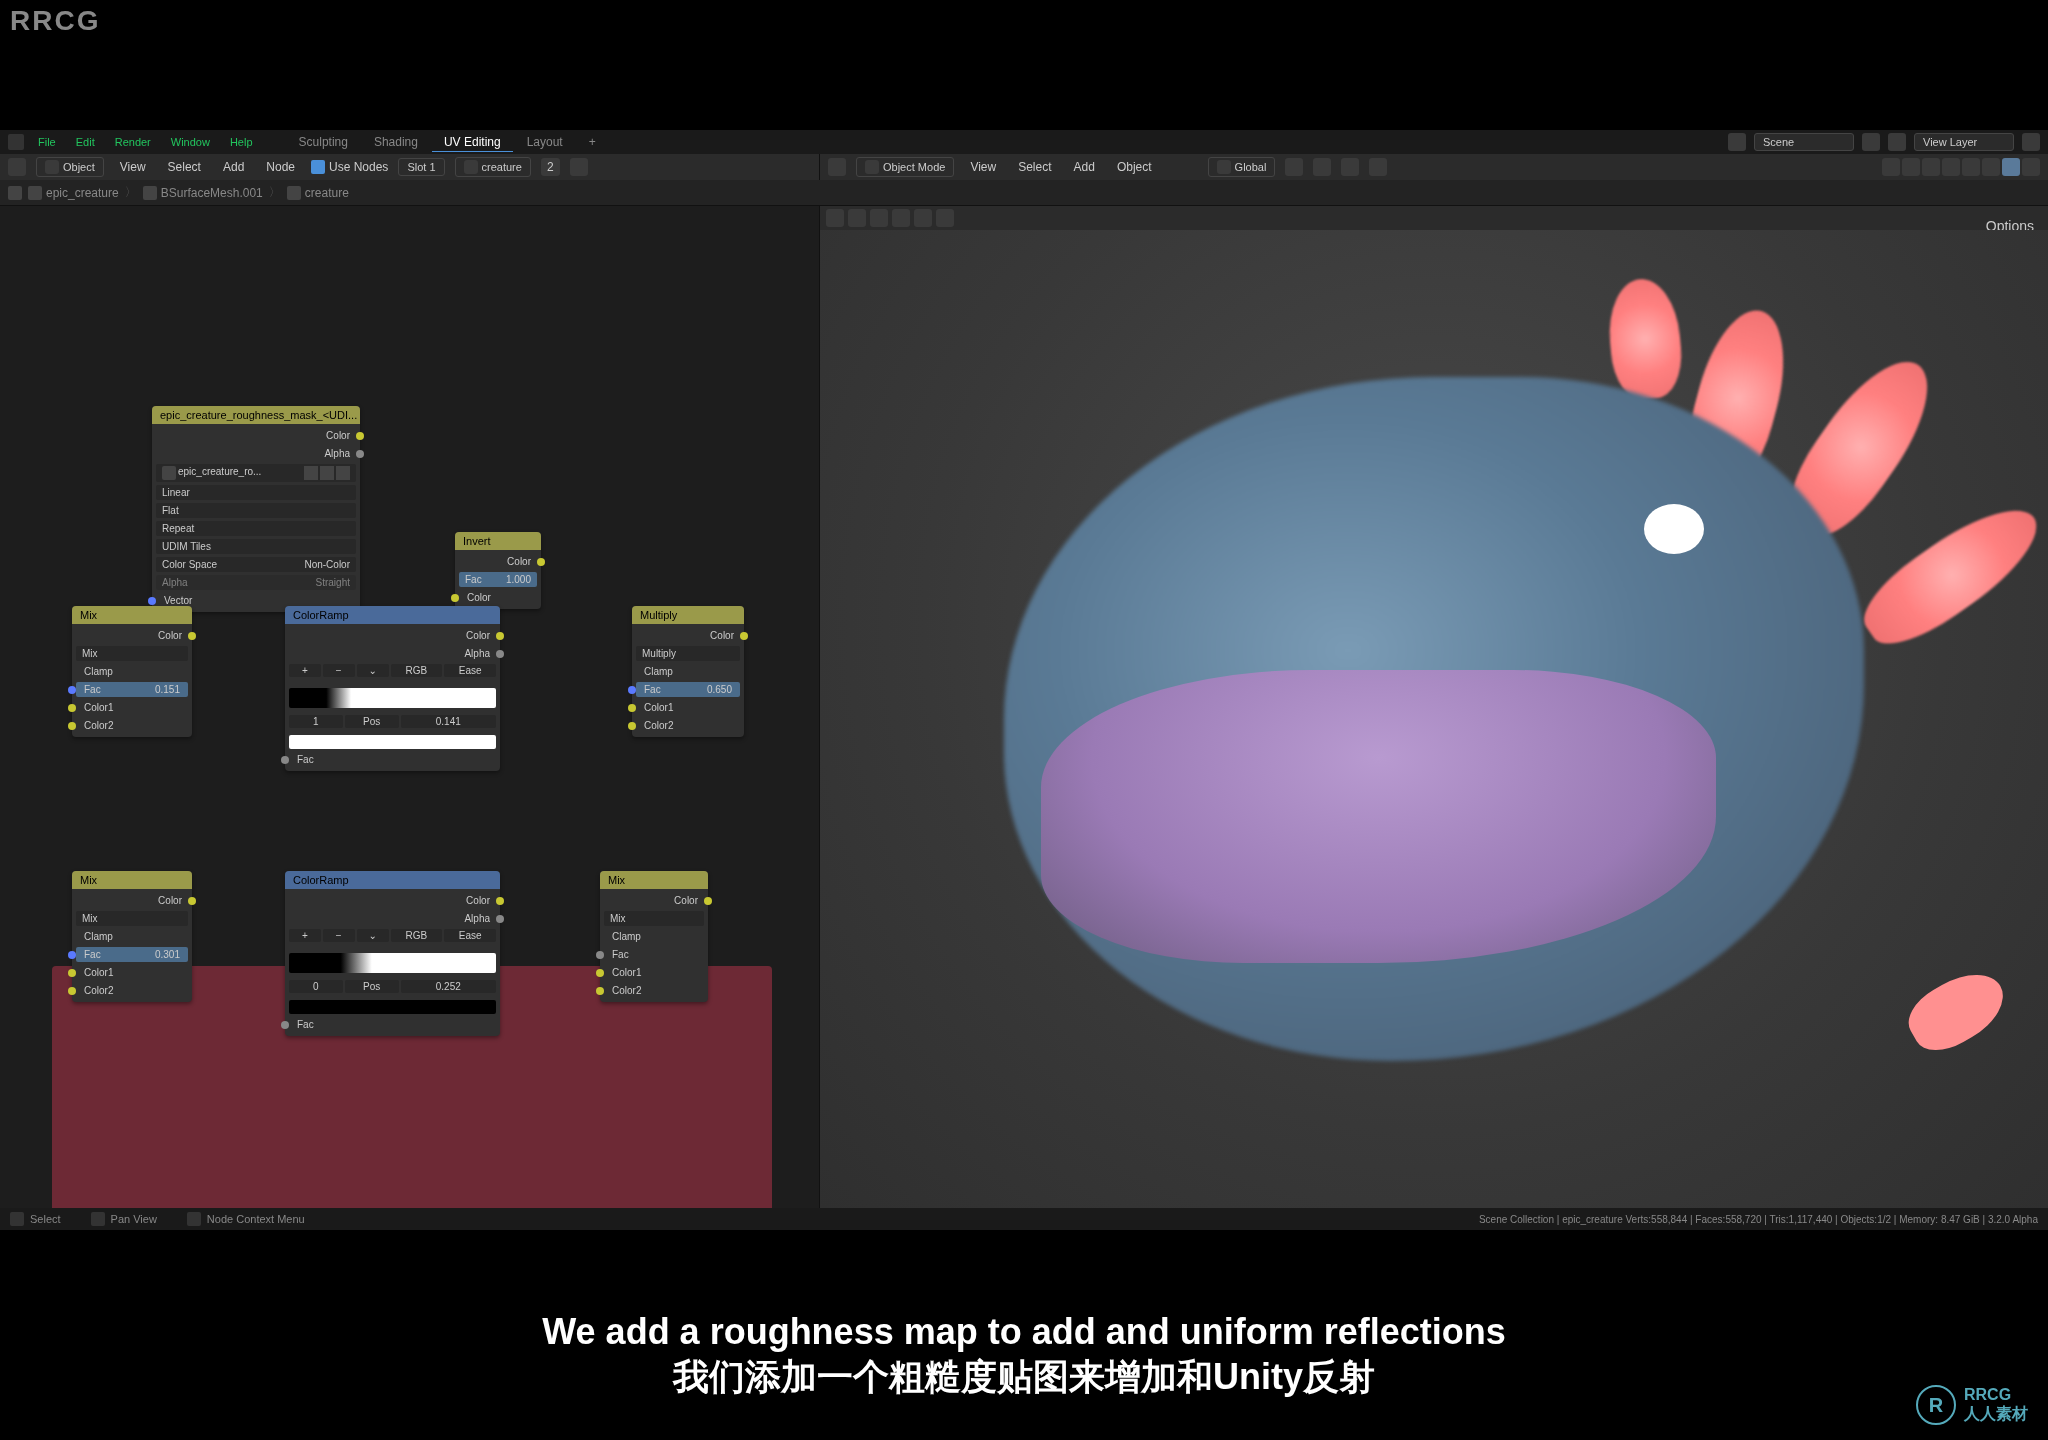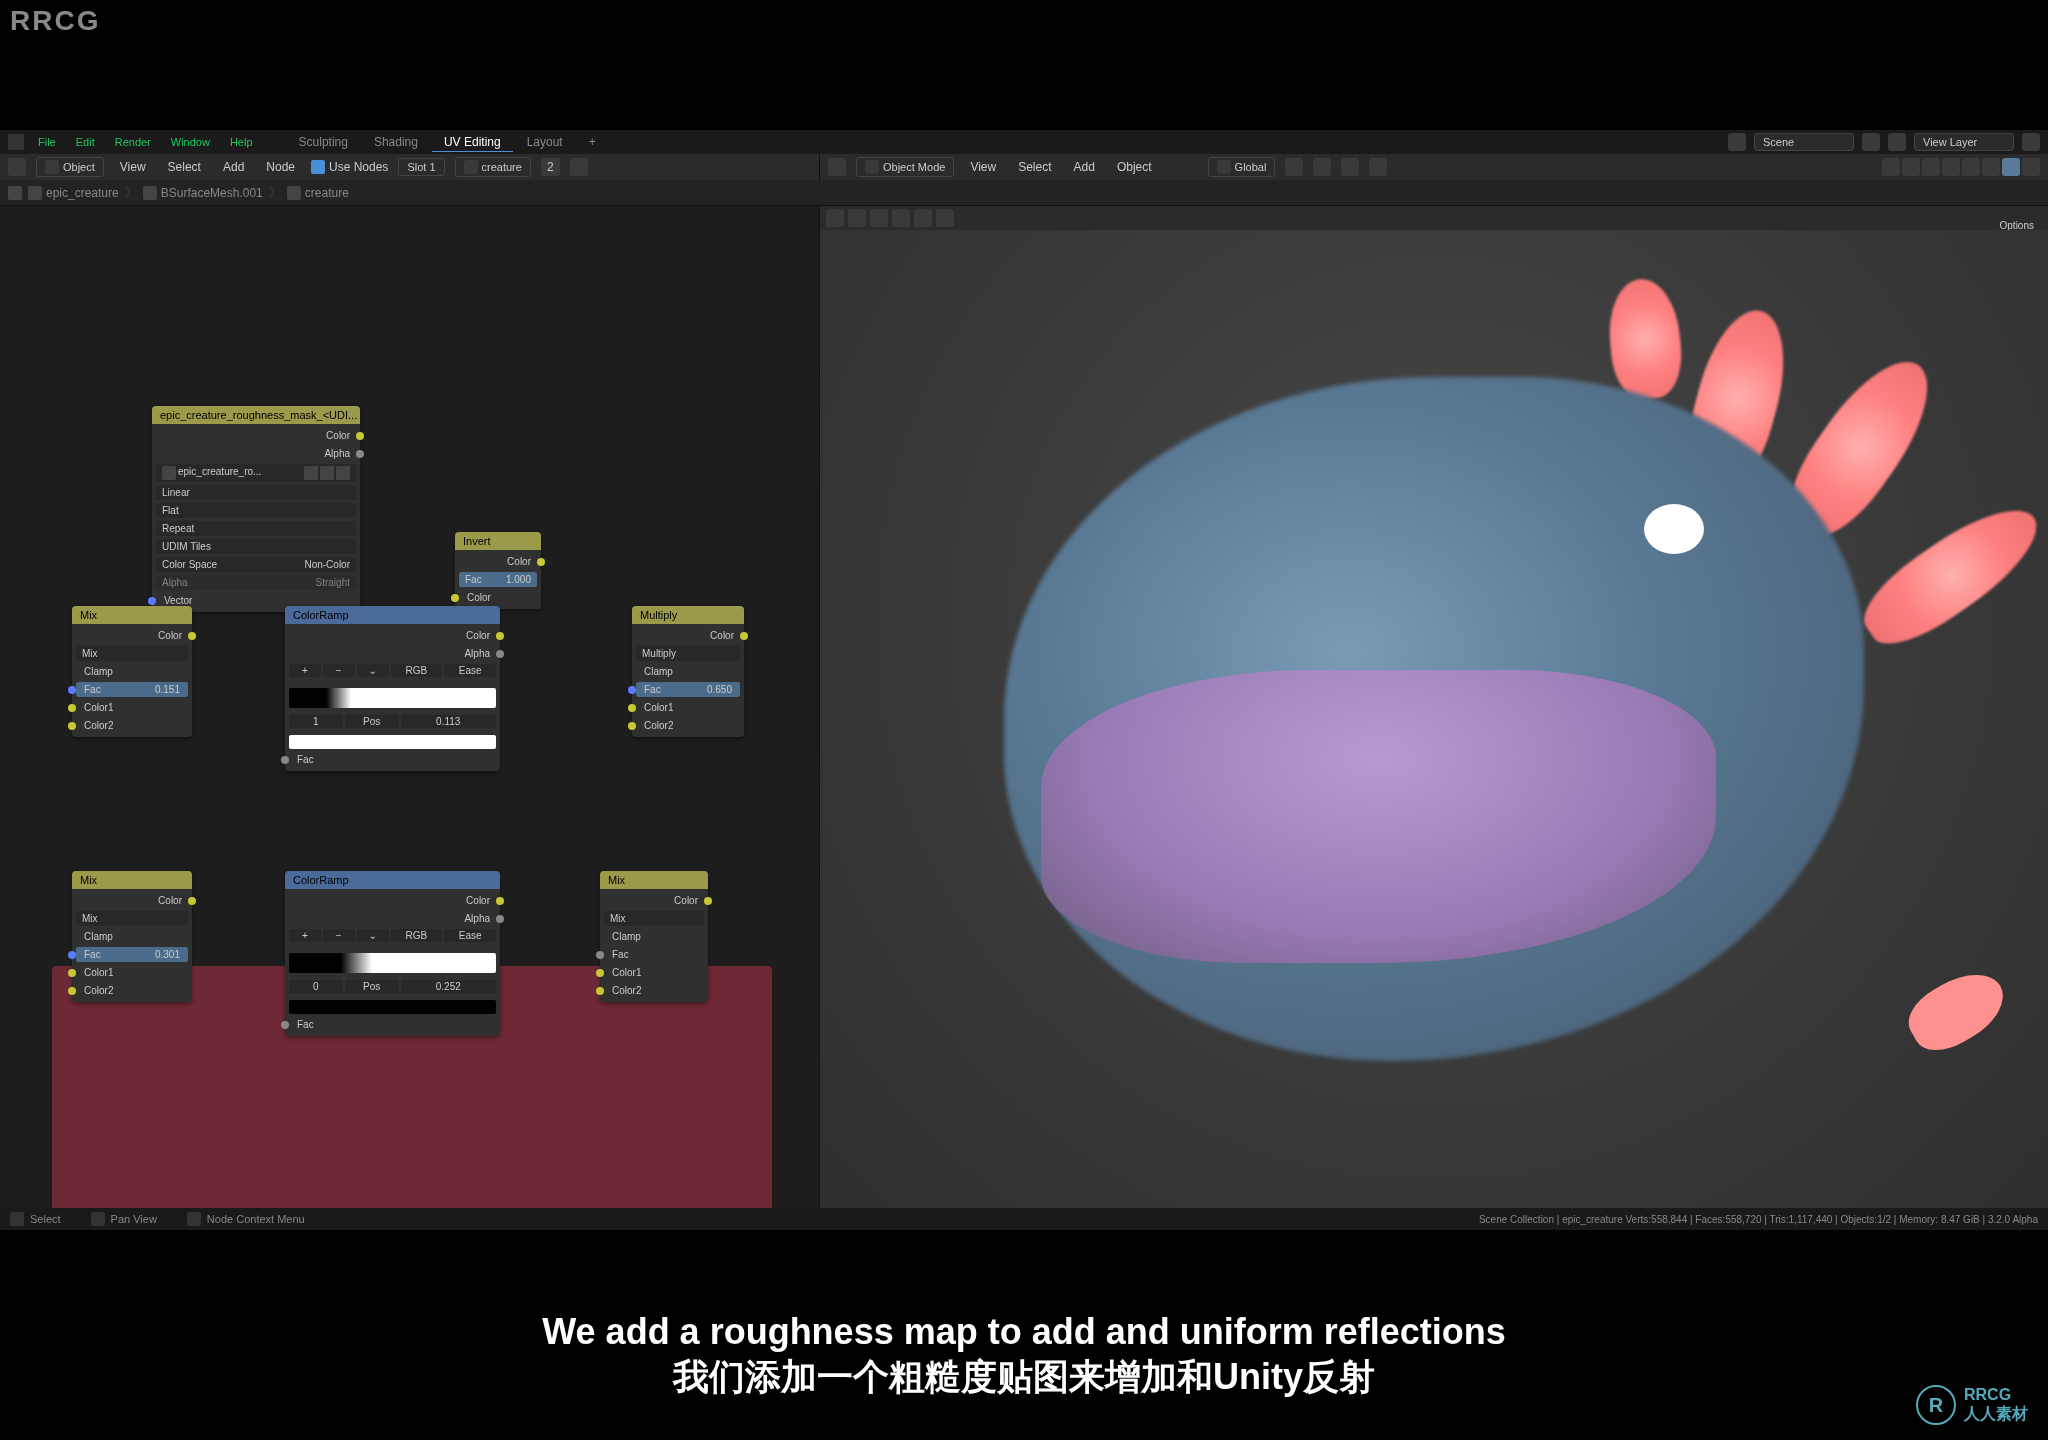--- a/index.html
+++ b/index.html
@@ -43,21 +43,21 @@
 .breadcrumb .ic { width: 14px; height: 14px; background: #444; border-radius: 2px; }
 
 .main-split { flex: 1; display: flex; }
 .node-editor { width: 820px; background: #1d1d1d; position: relative; border-right: 1px solid #111; overflow: hidden; }
 .viewport { flex: 1; background: #3a3a3a; position: relative; overflow: hidden; }
 
 
 .viewport-toolbar { position: absolute; top: 0; left: 0; right: 0; height: 24px; background: #2b2b2b; display: flex; align-items: center; padding: 0 6px; gap: 4px; }
 .viewport-toolbar .ic { width: 18px; height: 18px; background: #3a3a3a; border-radius: 3px; }
 .viewport-toolbar .right { margin-left: auto; display: flex; gap: 4px; }
-.viewport-toolbar .options { color: #ccc; font-size: 10px; padding: 2px 8px; margin-top: 15px; }
+.viewport-toolbar .options { color: #ccc; font-size: 14px; padding: 2px 8px; margin-top: 15px; }
 
 
 .creature { position: absolute; inset: 24px 0 0 0; background: radial-gradient(circle at 50% 40%, #4a4a4a 0%, #383838 60%, #2f2f2f 100%); }
 .creature-head { position: absolute; top: 15%; left: 15%; width: 70%; height: 70%; background: radial-gradient(ellipse at 40% 40%, #7a9bb5 0%, #5a7a95 40%, #44586d 100%); border-radius: 50% 40% 55% 45%; filter: blur(2px); }
 .creature-eye { position: absolute; top: 28%; right: 28%; width: 60px; height: 50px; background: #fff; border-radius: 50%; }
 .creature-horn { position: absolute; background: radial-gradient(circle, #ffb0b0 0%, #ff8080 50%, #ee7070 100%); border-radius: 50% 50% 40% 40%; filter: blur(1px); }
 .h1 { top: 8%; right: 22%; width: 80px; height: 180px; transform: rotate(15deg); }
 .h2 { top: 12%; right: 12%; width: 80px; height: 200px; transform: rotate(35deg); }
 .h3 { top: 25%; right: 5%; width: 70px; height: 200px; transform: rotate(55deg); }
 .h4 { top: 5%; right: 30%; width: 70px; height: 120px; transform: rotate(-5deg); }
@@ -293,21 +293,21 @@
             <span>+</span>
             <span>−</span>
             <span>⌄</span>
             <span style="flex:2">RGB</span>
             <span style="flex:2">Ease</span>
           </div>
           <div class="colorramp-bar"></div>
           <div class="ramp-controls">
             <span>1</span>
             <span style="flex:1">Pos</span>
-            <span style="flex:2">0.113</span>
+            <span style="flex:2">0.141</span>
           </div>
           <div class="node-field" style="background:#fff;height:14px"></div>
           <div class="socket socket-in gray">Fac</div>
         </div>
       </div>
 
       <div class="node" style="top:400px; left:632px; width:112px;">
         <div class="node-header hdr-olive">Multiply</div>
         <div class="node-body">
           <div class="socket socket-out yellow">Color</div>

